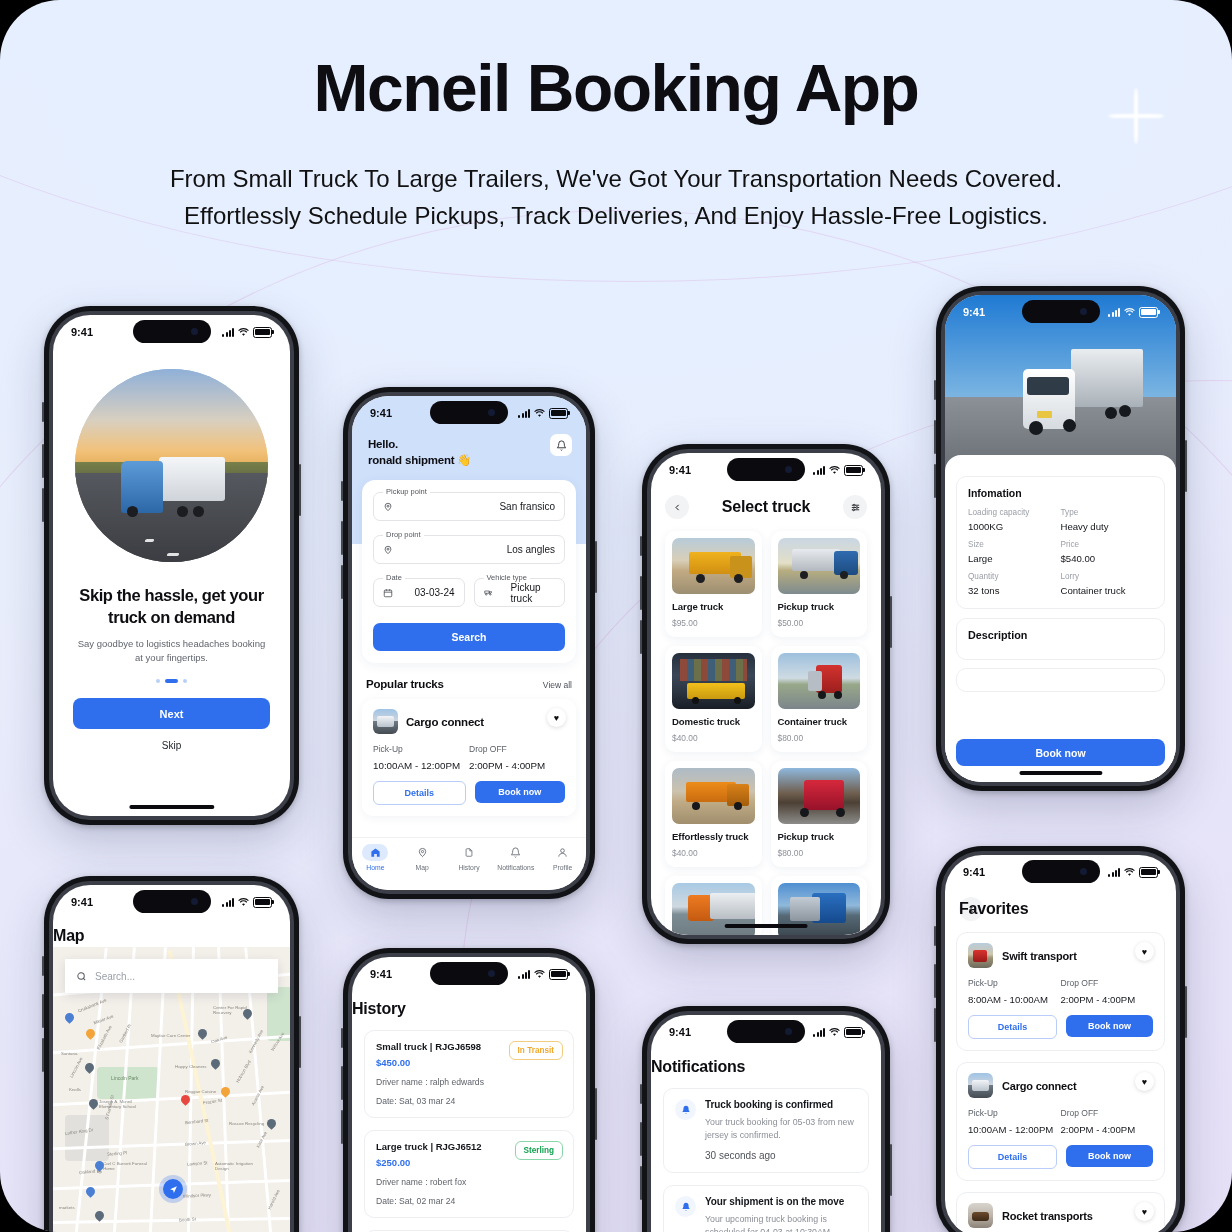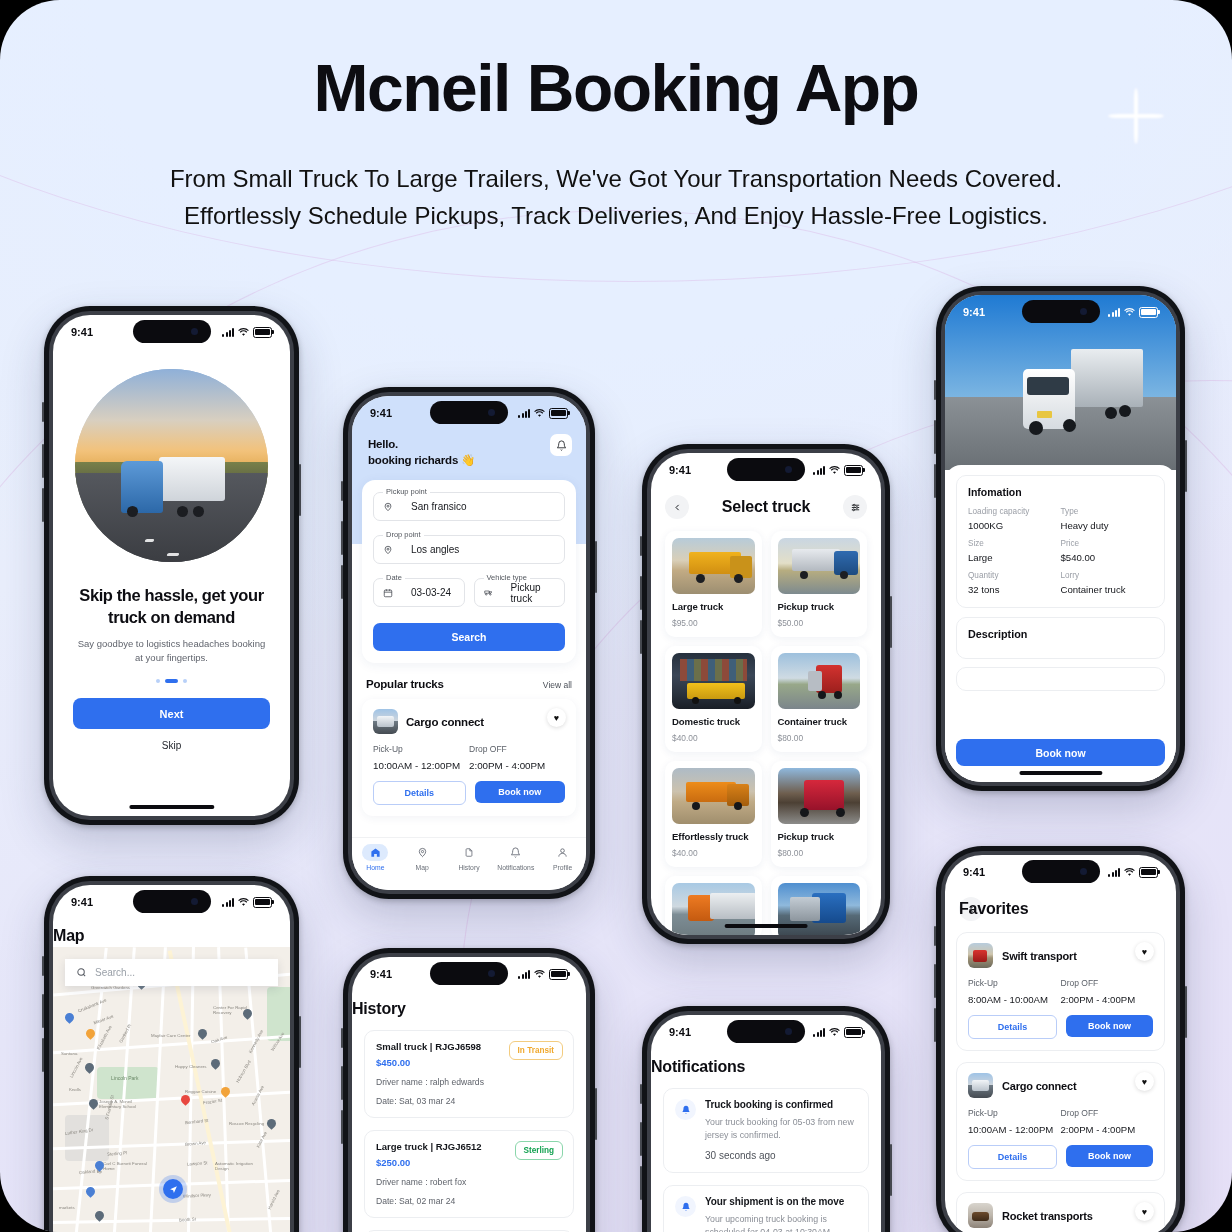--- a/index.html
+++ b/index.html
@@ -72,21 +72,21 @@
   #p1 .next{margin:15px 20px 0;height:31px;font-size:11px;}
   #p1 .skip{margin-top:11px;text-align:center;font-size:10px;color:#23262d;}
 
   
   #p2{left:343px;top:387px;width:252px;height:512px;}
   #p2 .topbg{position:absolute;left:0;right:0;top:0;height:148px;background:#cfe0fb;}
   #p2 .greet{position:relative;padding:10px 16px 0;}
   #p2 .greet .h{font-size:11.5px;font-weight:700;color:#0d0d12;line-height:16px;letter-spacing:-.2px;}
   #p2 .bell{position:absolute;right:14px;top:8px;width:22px;height:22px;border-radius:7px;background:#fff;display:flex;align-items:center;justify-content:center;}
   #p2 .searchcard{position:relative;margin:12px 10px 0;background:#fff;border-radius:13px;padding:12px 11px;box-shadow:0 2px 12px rgba(30,50,110,.07);}
-  .fld{position:relative;border:1px solid #e2e4e8;border-radius:7px;height:27px;display:flex;align-items:center;gap:18px;padding:0 9px;}
+  .fld{position:relative;border:1px solid #e2e4e8;border-radius:7px;height:27px;display:flex;align-items:center;gap:18px;padding:0 9px;justify-content:space-between;}
   .fld .lbl{position:absolute;left:9px;top:-6px;background:#fff;padding:0 3px;font-size:7.5px;color:#54585f;}
   .fld .val{font-size:10px;color:#16181d;}
   #p2 .row2{display:flex;gap:9px;margin-top:14px;}
   #p2 .row2 .fld{flex:1;}
   #p2 .searchbtn{margin-top:16px;height:28px;font-size:10.5px;border-radius:7px;}
   #p2 .sect{display:flex;align-items:baseline;justify-content:space-between;margin:15px 14px 0;}
   #p2 .sect .t{font-size:11.5px;font-weight:700;color:#0d0d12;letter-spacing:-.2px;}
   #p2 .sect .v{font-size:8.5px;color:#4c5159;}
   #p2 .tcard{margin:9px 10px 0;background:#fff;border-radius:11px;padding:10px 11px 11px;box-shadow:0 2px 10px rgba(30,50,110,.06);position:relative;}
   #p2 .tcard .hd{display:flex;align-items:center;gap:8px;}
@@ -118,21 +118,21 @@
 
   
   #p4{left:936px;top:286px;width:249px;height:505px;}
   #p4 .photo{position:absolute;left:0;right:0;top:0;height:175px;background:linear-gradient(#2f86d8 0%,#63a8dd 52%,#b9c6ce 58%,#8e949a 60%,#6f7579 100%);}
   #p4 .photo .sky{position:absolute;inset:0 0 42% 0;background:linear-gradient(#1f7ad3,#7bb5e2);}
   #p4 .photo .road{position:absolute;left:0;right:0;bottom:0;height:42%;background:linear-gradient(#8b9196,#696f74);}
   #p4 .photo .tr{position:absolute;left:78px;top:52px;width:120px;height:84px;}
   #p4 .photo .tr .cab{position:absolute;left:0;top:22px;width:52px;height:60px;background:linear-gradient(#fff,#d6dbe0);border-radius:5px;}
   #p4 .photo .tr .box{position:absolute;left:48px;top:2px;width:72px;height:58px;background:linear-gradient(#e9edf0,#a9b1b8);border-radius:2px;}
   #p4 .photo .plate{position:absolute;left:14px;top:64px;width:15px;height:7px;background:#e8c641;border-radius:1px;}
-  #p4 .sheet{position:absolute;left:0;right:0;top:160px;bottom:0;background:#fff;border-radius:16px 16px 0 0;padding:10px 11px 0;box-sizing:border-box;margin-top:10px;}
+  #p4 .sheet{position:absolute;left:0;right:0;top:160px;bottom:0;background:#fff;border-radius:16px 16px 0 0;padding:21px 11px 0;box-sizing:border-box;}
   #p4 .ic{border:1px solid #eceef1;border-radius:10px;padding:10px 11px 12px;}
   #p4 .ic h3{margin:0 0 9px;font-size:10.5px;font-weight:700;color:#0d0d12;}
   #p4 .spec{display:flex;flex-wrap:wrap;}
   #p4 .spec>div{width:50%;margin-bottom:8px;}
   #p4 .spec .k{font-size:8.2px;color:#9a9ea6;}
   #p4 .spec .v{font-size:9.6px;color:#14161b;margin-top:4px;font-weight:500;}
   #p4 .dc{border:1px solid #eceef1;border-radius:10px;padding:10px 11px 11px;margin-top:9px;}
   #p4 .dc h3{margin:0 0 7px;font-size:10.8px;font-weight:700;color:#0d0d12;}
   #p4 .dc p{margin:0;font-size:8.8px;line-height:13.4px;color:#6e727a;}
   #p4 .ghost{height:22px;border:1px solid #eceef1;border-radius:10px;margin-top:8px;}
@@ -143,21 +143,21 @@
   #p5{left:44px;top:876px;width:255px;height:400px;}
   #p5 .nav{padding:12px 0 10px;}
   #p5 .mapbg{position:absolute;left:0;right:0;top:62px;bottom:0;background:#f3efe9;overflow:hidden;}
   #p5 .mapbg .park{position:absolute;background:#cfe4cd;}
   #p5 .mapbg .gray{position:absolute;background:#e2e0dd;}
   #p5 .mapbg .rd{position:absolute;background:#fff;}
   #p5 .mapbg .lbl{position:absolute;font-size:4.4px;color:#8a8780;white-space:nowrap;}
   #p5 .pin{position:absolute;width:9px;height:12px;}
   #p5 .pin b{position:absolute;left:0;top:0;width:9px;height:9px;border-radius:50% 50% 50% 0;transform:rotate(-45deg);display:block;}
   #p5 .me{position:absolute;left:110px;top:232px;width:20px;height:20px;border-radius:50%;background:#2f6fee;box-shadow:0 0 0 4px rgba(47,111,238,.25);display:flex;align-items:center;justify-content:center;}
-  #p5 .searchbox{position:absolute;left:12px;right:12px;top:74px;height:27px;background:#fff;border-radius:0;display:flex;align-items:center;gap:8px;padding:0 11px;box-sizing:border-box;box-shadow:0 3px 10px rgba(30,40,70,.12);}
+  #p5 .searchbox{position:absolute;left:12px;right:12px;top:74px;height:34px;background:#fff;border-radius:0;display:flex;align-items:center;gap:8px;padding:0 11px;box-sizing:border-box;box-shadow:0 3px 10px rgba(30,40,70,.12);}
   #p5 .searchbox span{font-size:10px;color:#9aa0a8;}
 
   
   #p6{left:343px;top:948px;width:252px;height:330px;}
   #p6 .nav{padding:13px 0 0;}
   #p6 .hcard{margin:12px 12px 0;border:1px solid #eceef1;border-radius:10px;padding:10px 11px 11px;position:relative;}
   #p6 .hcard .ttl{font-size:9.5px;font-weight:700;color:#14161b;}
   #p6 .hcard .pr{font-size:9.5px;font-weight:700;color:#2f6fee;margin-top:5px;}
   #p6 .hcard .ln{font-size:8.6px;color:#5e626a;margin-top:9px;}
   #p6 .badge{position:absolute;right:10px;top:10px;border-radius:6px;font-size:8.2px;font-weight:700;padding:4px 8px;border:1px solid;}
@@ -281,21 +281,21 @@
               </div>
             <svg class="wifi" viewBox="0 0 16 12">
                 <path d="M8 10.6 5.9 8.4a3 3 0 0 1 4.2 0zM3.8 6.3a6 6 0 0 1 8.4 0l1.2-1.3a7.8 7.8 0 0 0-10.8 0zM1.4 3.9a9.4 9.4 0 0 1 13.2 0l1.1-1.2a11 11 0 0 0-15.4 0z" fill="currentColor"></path>
               </svg>
             <div class="batt"></div>
           </div>
         </div>
 
         <div class="greet">
           <div class="h">Hello.</div>
-          <div class="h">booking richards 👋</div>
+          <div class="h">ronald shipment 👋</div>
           <div class="bell">
             <svg width="11" height="11" viewBox="0 0 24 24" fill="none" stroke="#14161b" stroke-width="1.8">
                 <path d="M18 8a6 6 0 1 0-12 0c0 7-3 9-3 9h18s-3-2-3-9"></path>
                 <path d="M13.7 21a2 2 0 0 1-3.4 0"></path>
               </svg>
           </div>
         </div>
 
         <div class="searchcard">
           <div class="fld">

